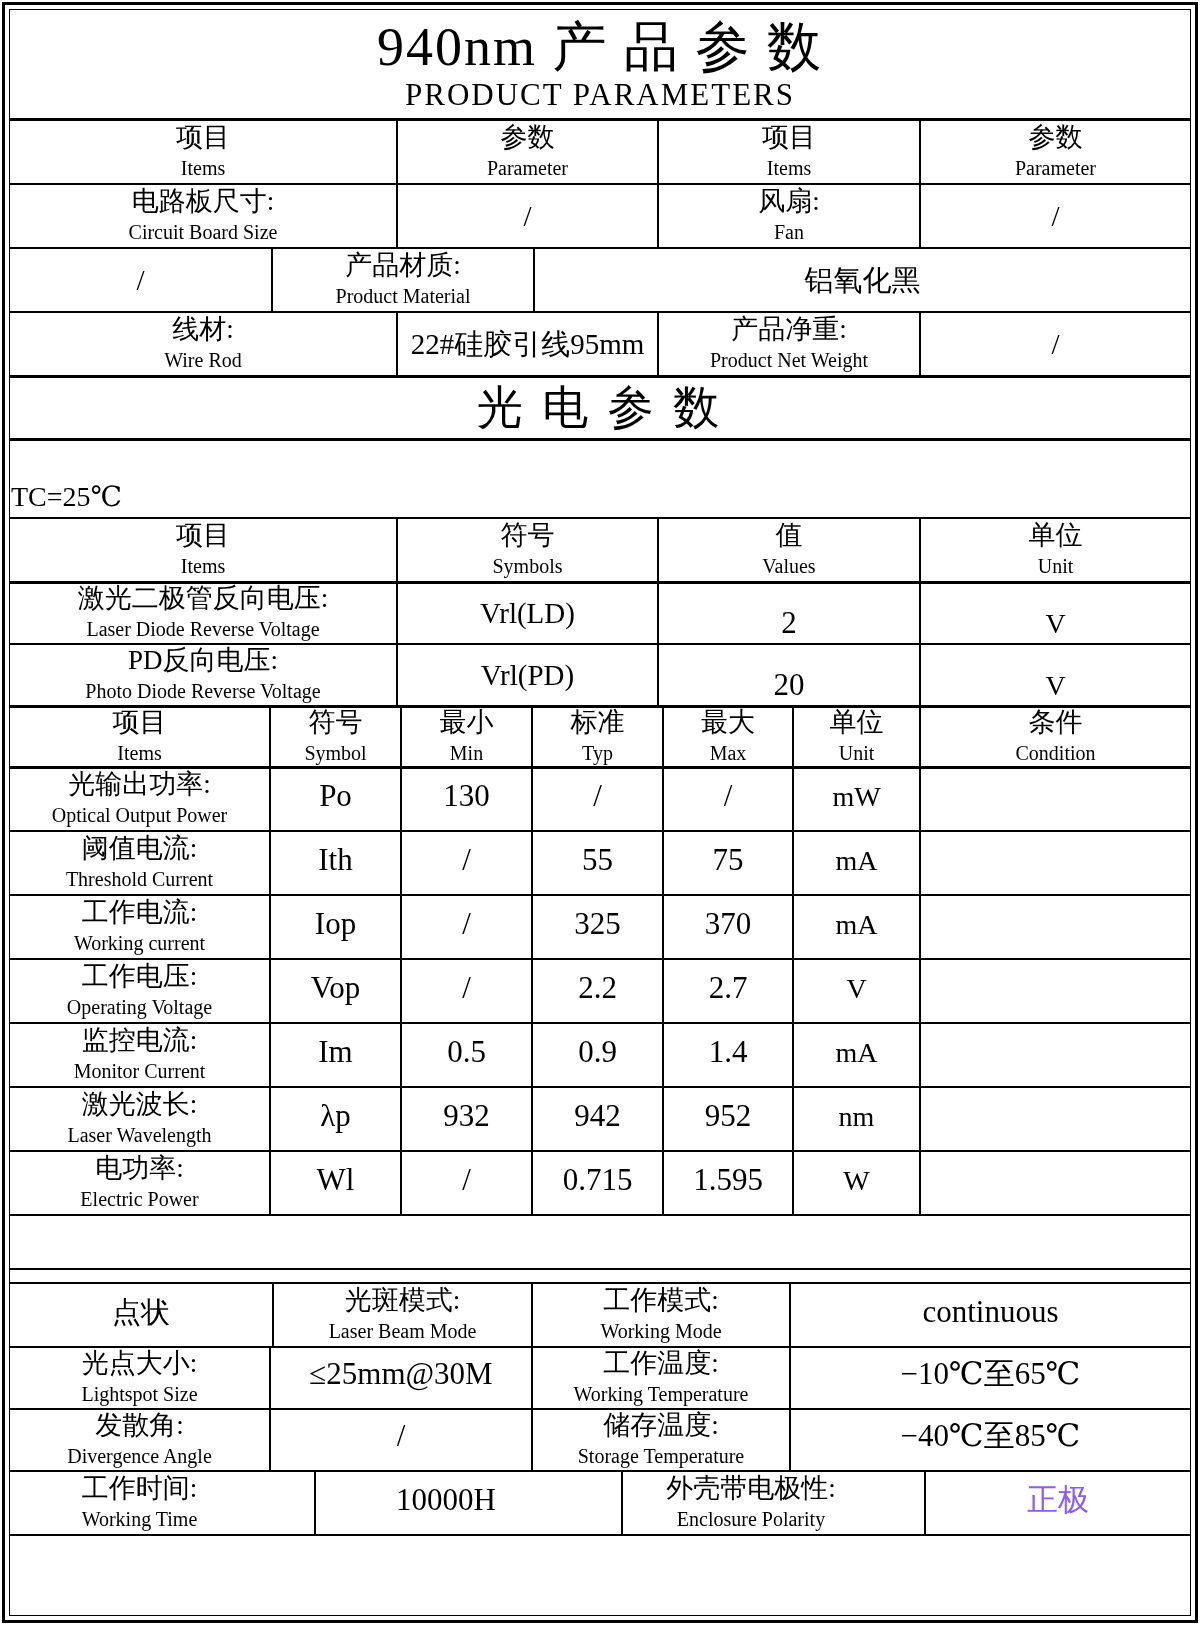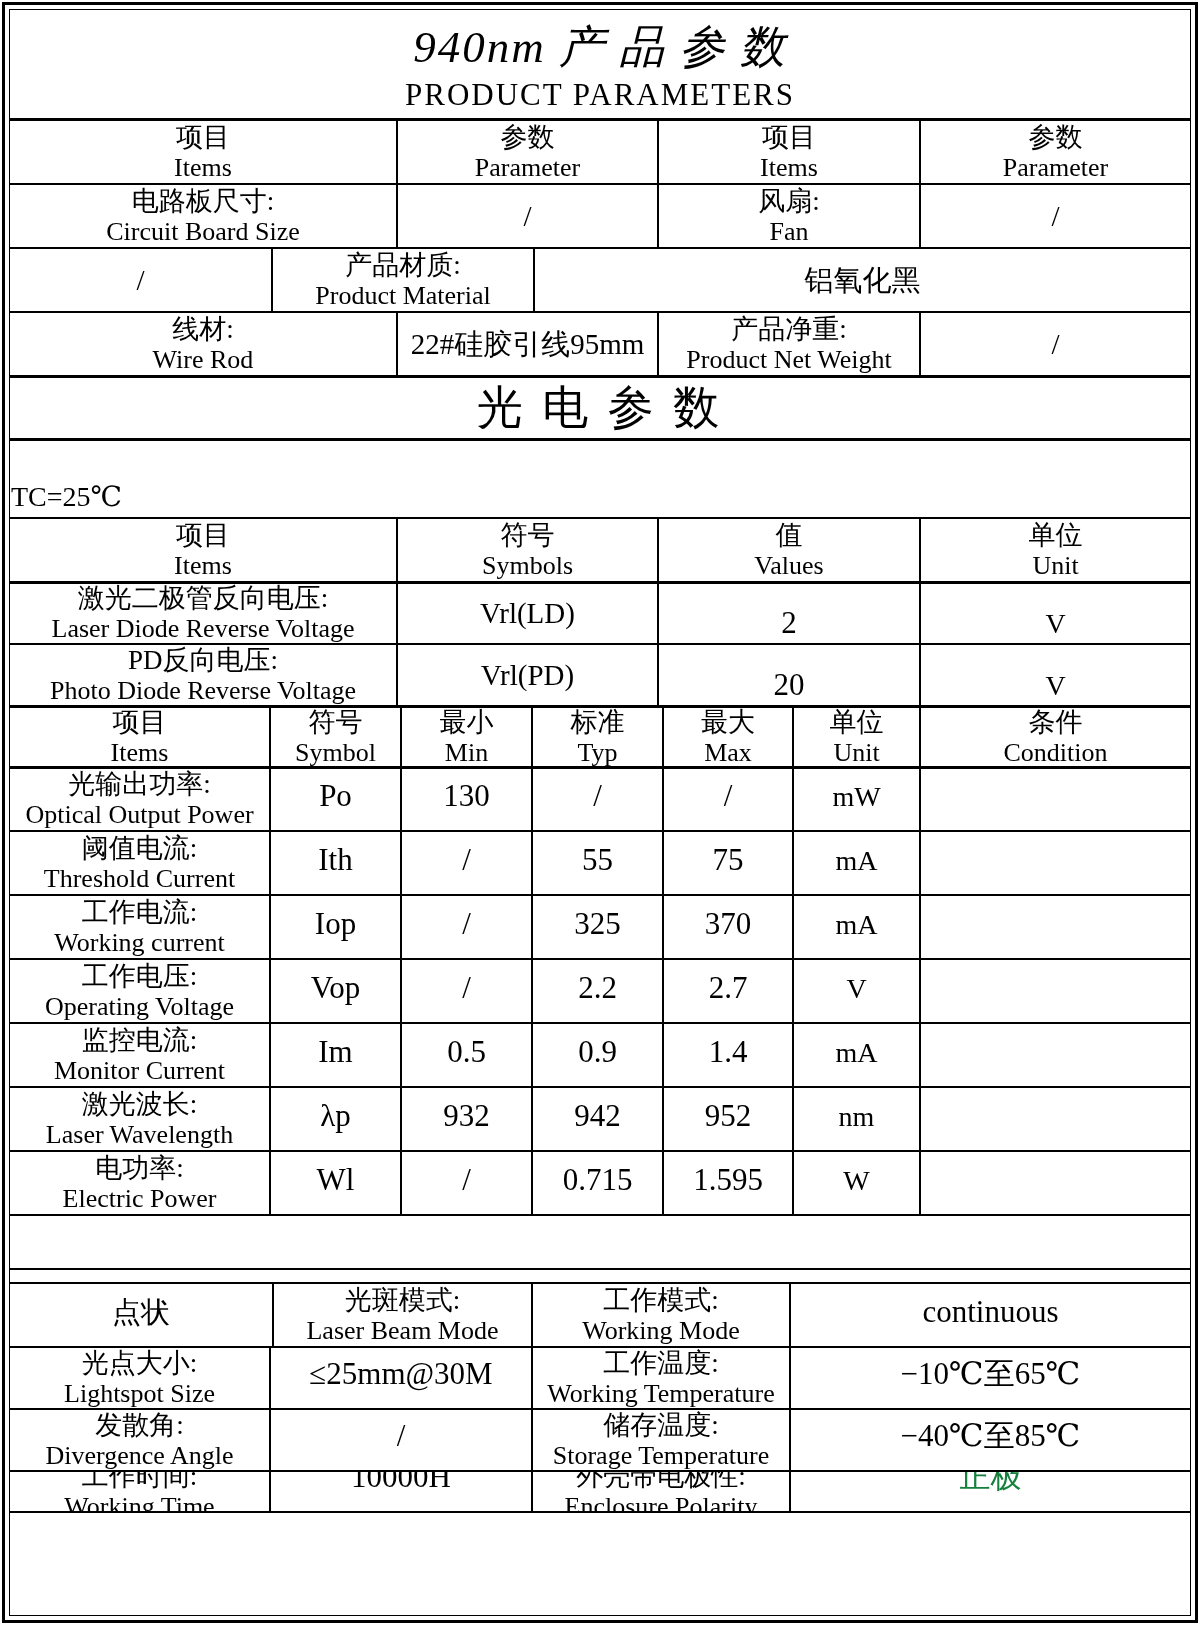--- a/index.html
+++ b/index.html
@@ -13,52 +13,52 @@
   }
   .inner-frame{
     position:absolute;left:4px;top:4px;right:4px;bottom:4px;
     border:1px solid #000;display:flex;flex-direction:column;overflow:hidden;
   }
   
   .title-block{
     height:108px;border-bottom:3px solid #000;display:flex;flex-direction:column;
     align-items:center;justify-content:center;flex:none;
   }
-  .title-cn{font-size:45px;line-height:60px;letter-spacing:2px;font-style:italic;}
+  .title-cn{font-size:54px;line-height:60px;letter-spacing:2px;}
   .title-en{font-size:31px;line-height:34px;letter-spacing:2px;margin-top:1px;}
   
   .tbl{flex:none;}
   .row{display:flex;border-top:2px solid #000;box-sizing:border-box;}
   .row.bt0{border-top:none;}
   .row.bt3{border-top-width:3px;}
   .cell{
     display:flex;flex-direction:column;align-items:center;justify-content:center;
     box-sizing:border-box;border-left:2px solid #000;text-align:center;overflow:hidden;
   }
   .cell:first-child{border-left:none;}
   .cn{font-size:27px;line-height:31px;white-space:nowrap;}
-  .en{font-size:26px;line-height:30px;white-space:nowrap;}
+  .en{font-size:20px;line-height:30px;white-space:nowrap;}
   .val{font-size:29px;line-height:33px;}
   .num{font-size:31px;line-height:34px;}
   .unit{font-size:28px;line-height:32px;}
   .vb{justify-content:flex-end;padding-bottom:17px;}
   .vb2{justify-content:flex-end;padding-bottom:3px;}
-  .red{color:#15803d;}
+  .red{color:#8b5cf6;}
   
   .t14 .c1{width:386px;} .t14 .c2{width:261px;} .t14 .c3{width:262px;} .t14 .c4{flex:1;}
   .t1 .row{height:64px;} .t1 .row.hdr{height:62px;}
   .t2 .row{height:62px;}
   
   .t3{border-top:3px solid #000;}
   .t3 .row{height:64px;} .t3 .row.hdr{height:58px;}
   .t3 .d1{width:259px;} .t3 .d2{width:131px;} .t3 .d3{width:131px;} .t3 .d4{width:131px;}
   .t3 .d5{width:130px;} .t3 .d6{width:127px;} .t3 .d7{flex:1;}
   
   .t4{border-top:2px solid #000;border-bottom:2px solid #000;}
-  .t4 .row{height:62px;} .t4 .row:last-child{height:41px;}
+  .t4 .row{height:62px;} .t4 .row:last-child{height:64px;gap:45px;}
   .t4 .q1{width:259px;} .t4 .q2{width:262px;} .t4 .q3{width:258px;} .t4 .q4{flex:1;}
   
   .band{
     height:60px;border-top:3px solid #000;border-bottom:3px solid #000;flex:none;
     display:flex;align-items:center;justify-content:center;
     font-size:46px;letter-spacing:4px;
   }
   .tc-row{
     height:60px;border-bottom:2px solid #000;flex:none;
     display:flex;align-items:flex-end;justify-content:flex-start;

